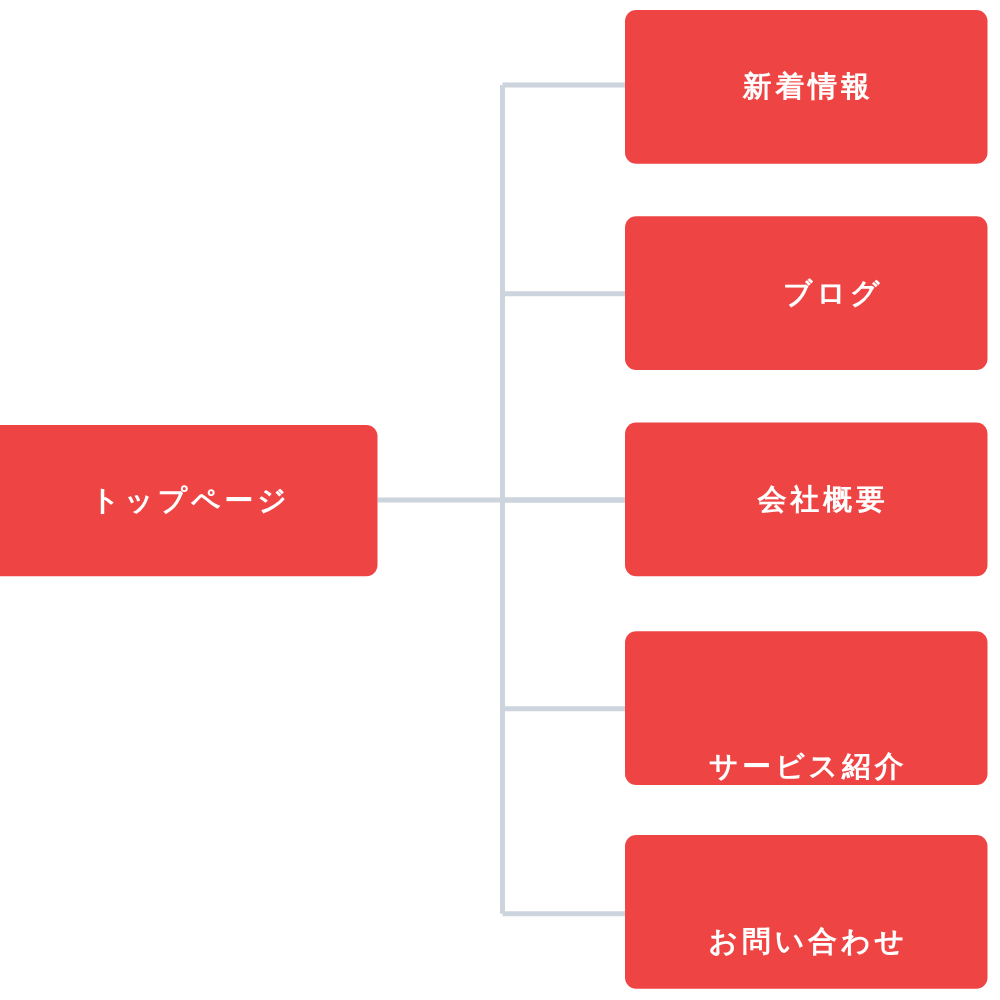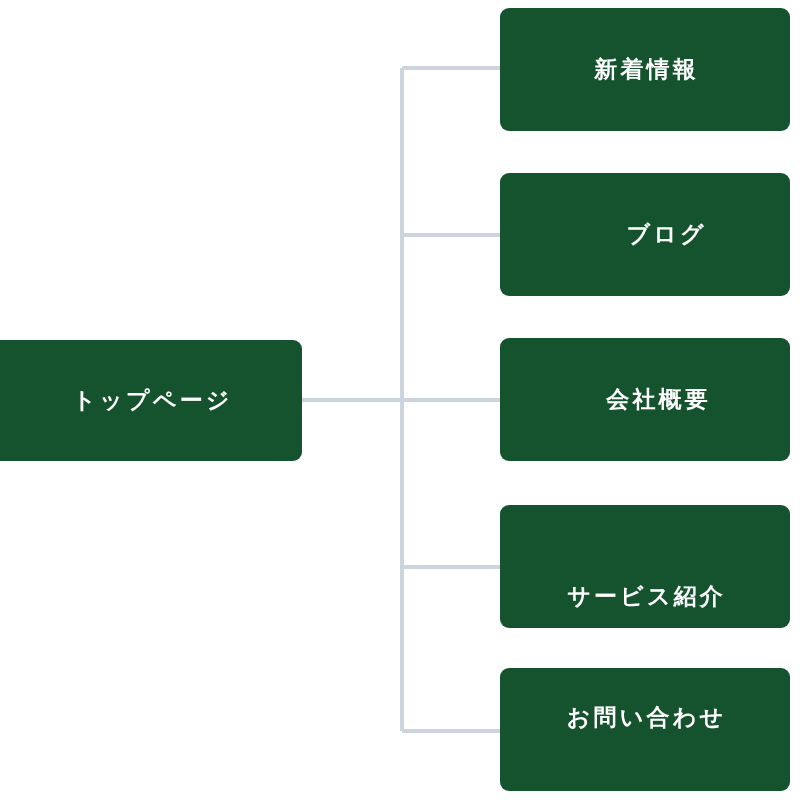--- a/index.html
+++ b/index.html
@@ -26,21 +26,21 @@
     top: 0;
     width: 800px;
     height: 800px;
     pointer-events: none;
   }
 
   
   .node {
     position: absolute;
     box-sizing: border-box;
-    background: #14532d;
+    background: #ef4444;
     border-radius: 9px;
     display: flex;
     align-items: center;
     justify-content: center;
     text-align: center;
   }
 
   .node-label {
     color: #ffffff;
     font-weight: bold;
@@ -69,22 +69,22 @@
     height: 123px;
   }
 
   .node.child-0 { top: 8px;   }
   .node.child-1 { top: 173px; padding-left: 40px; }
   .node.child-2 { top: 338px; padding-left: 24px; }
   .node.child-3 { top: 505px; }
   .node.child-4 { top: 668px; }
 
   
-  .node.child-3 { align-items: center; padding-top: 60px; }
-  .node.child-4 { align-items: flex-start; padding-top: 36px; }
+  .node.child-3 { align-items: flex-end; padding-top: 60px; }
+  .node.child-4 { align-items: flex-start; padding-top: 72px; }
 </style>
 </head>
 <body>
 
 <div id="sitemap-canvas">
 
   <svg class="connector-layer" viewBox="0 0 800 800" width="800" height="800" xmlns="http://www.w3.org/2000/svg">
     <g id="connector-group" stroke="#ccd4dd" stroke-width="4" fill="none" stroke-linecap="butt">
         <line x1="402" y1="68" x2="402" y2="731"></line>
         <line x1="302" y1="400" x2="500" y2="400"></line>

